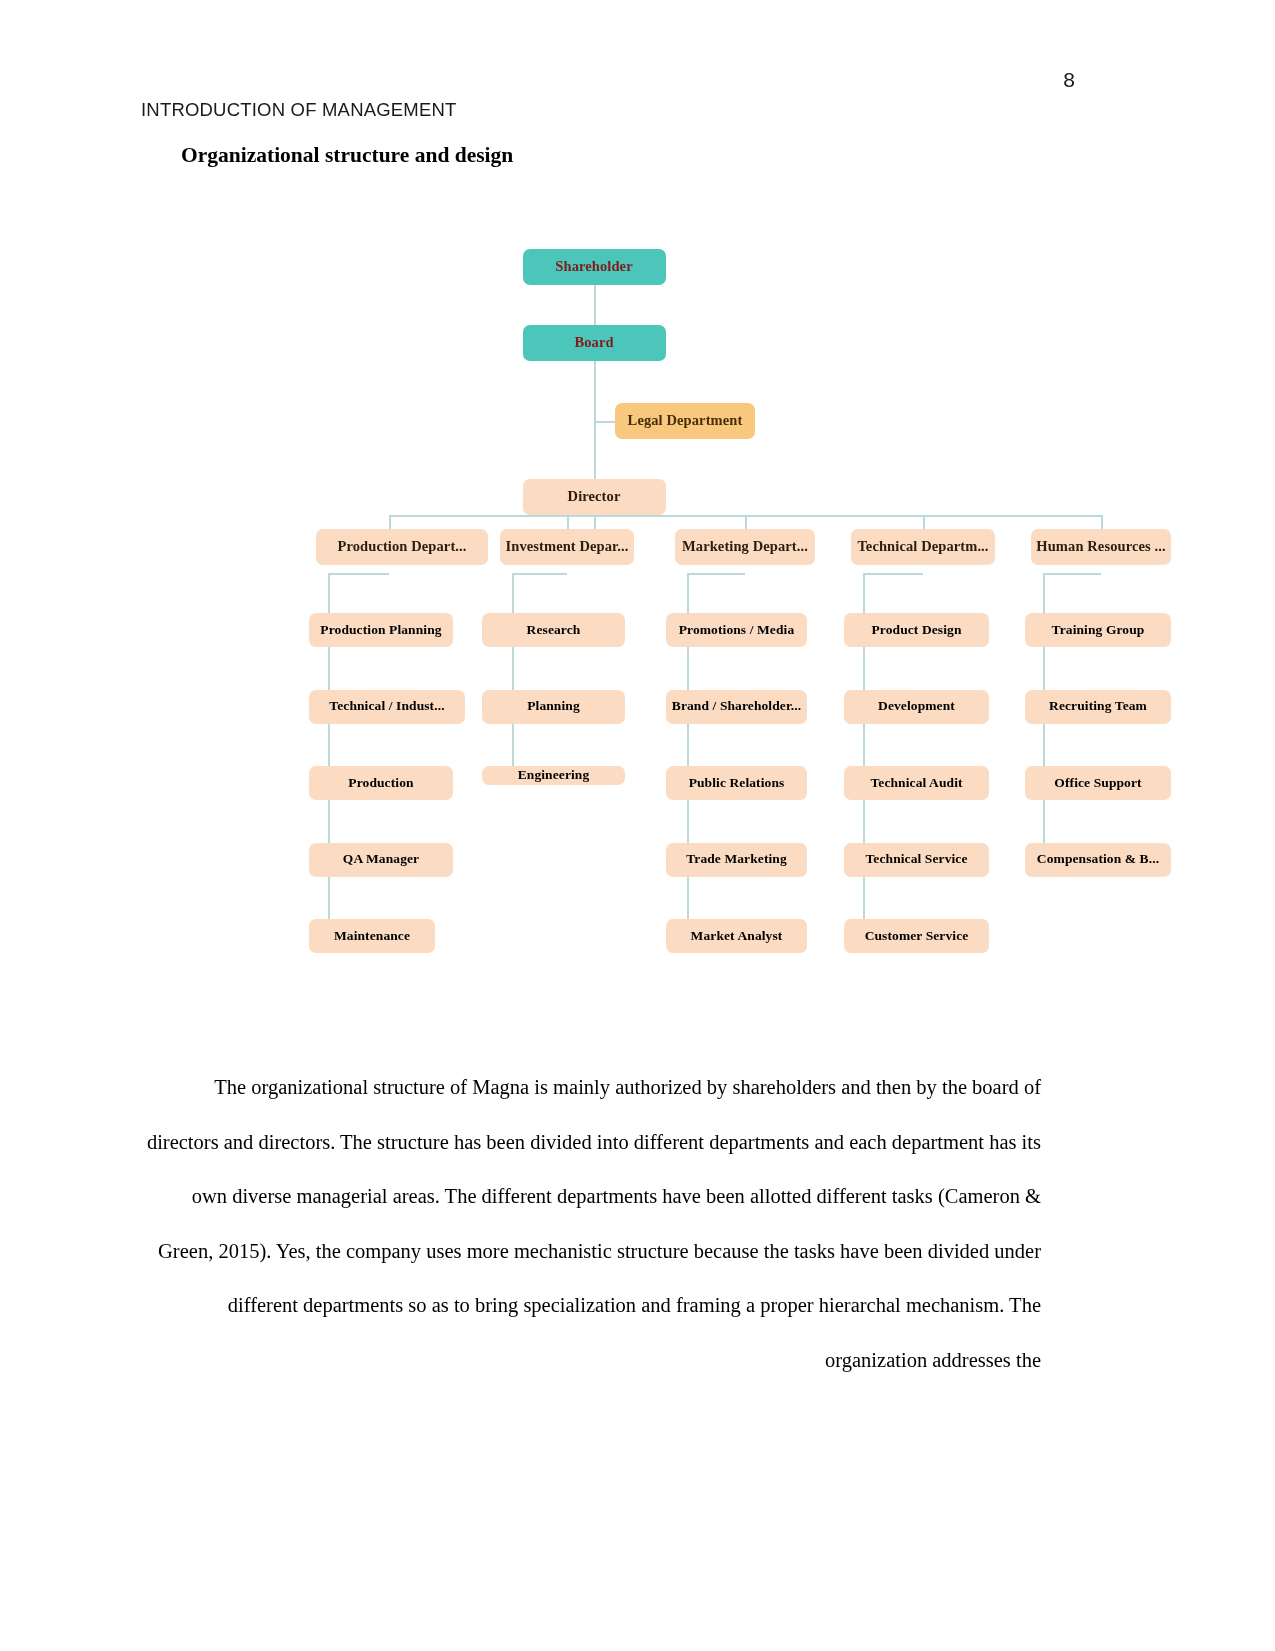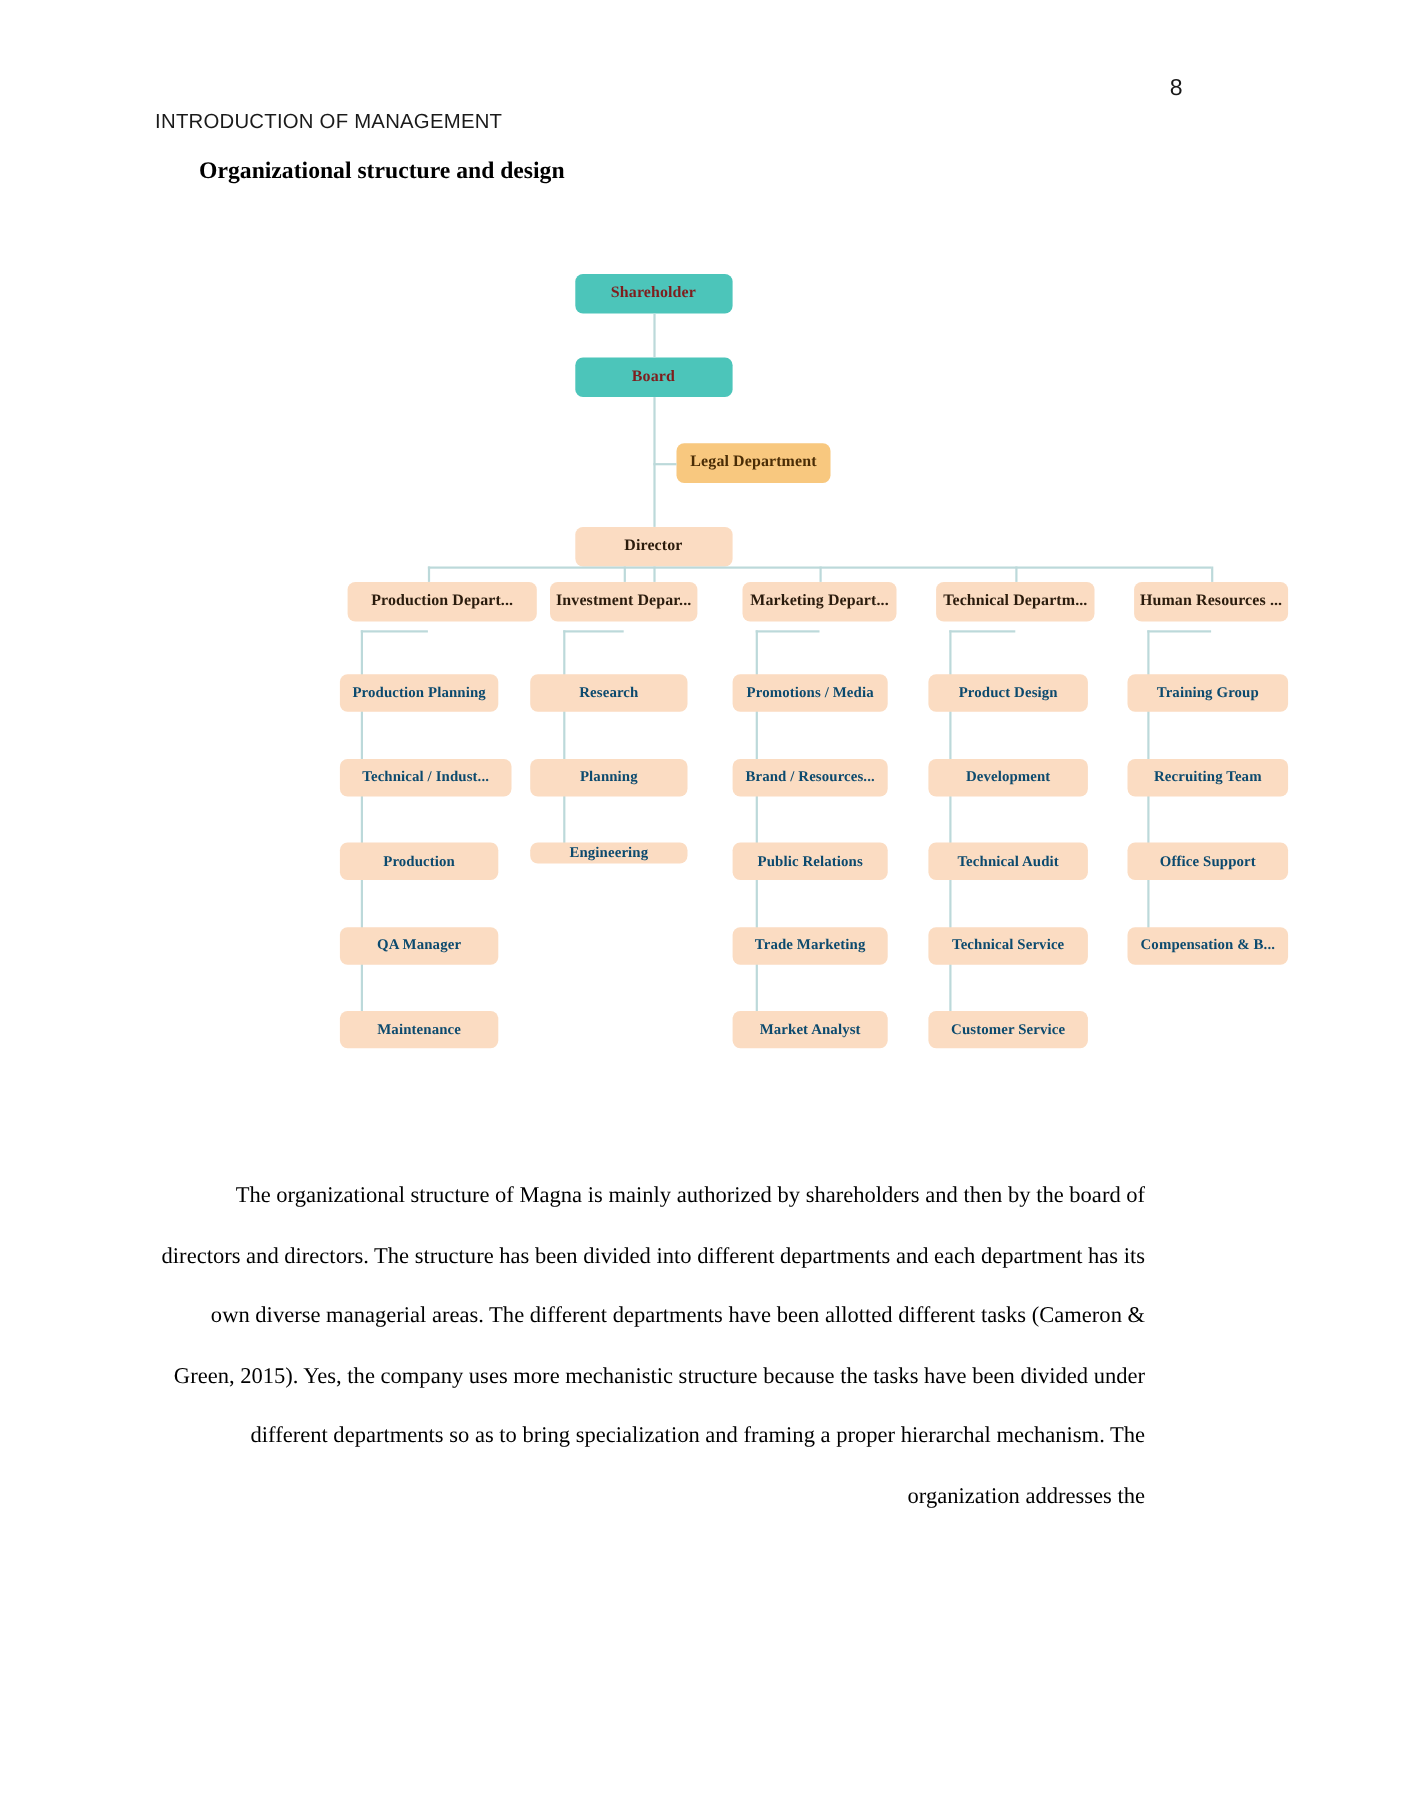--- a/index.html
+++ b/index.html
@@ -92,21 +92,21 @@
     color: #4a2d06;
     font-size: 14.5px;
   }
   .node.peach {
     background: #fbdcc2;
     color: #2b1c0d;
     font-size: 14.5px;
   }
   .node.peach-sm {
     background: #fbdcc2;
-    color: #0c4a6e;
+    color: #000000;
     font-size: 13.5px;
   }
 
   
   .line {
     position: absolute;
     background: #bcd9da;
   }
   .line.v { width: 1.6px; }
   .line.h { height: 1.6px; }
@@ -169,21 +169,21 @@
       </div>
       <div class="line h" style="left:178px;top:558px;width:-19px;"></div>
       <div class="node peach-sm" style="left:159px;top:541px;width:144px;height:34px;">
         <span>Production</span>
       </div>
       <div class="line h" style="left:178px;top:634.5px;width:-19px;"></div>
       <div class="node peach-sm" style="left:159px;top:617.5px;width:144px;height:34px;">
         <span>QA Manager</span>
       </div>
       <div class="line h" style="left:178px;top:711px;width:-19px;"></div>
-      <div class="node peach-sm" style="left:159px;top:694px;width:144px;height:34px;">
+      <div class="node peach-sm" style="left:159px;top:694px;width:126px;height:34px;">
         <span>Maintenance</span>
       </div>
       <div class="line v" style="left:417px;top:290px;height:14px;"></div>
       <div class="node peach" style="left:350px;top:304px;width:134px;height:36px;">
         <span>Investment Depar...</span>
       </div>
       <div class="line h" style="left:362px;top:348px;width:55px;"></div>
       <div class="line v" style="left:362px;top:348px;height:210px;"></div>
       <div class="line h" style="left:362px;top:405px;width:-30px;"></div>
       <div class="node peach-sm" style="left:332px;top:388px;width:143px;height:34px;">
@@ -202,21 +202,21 @@
         <span>Marketing Depart...</span>
       </div>
       <div class="line h" style="left:537px;top:348px;width:58px;"></div>
       <div class="line v" style="left:537px;top:348px;height:363px;"></div>
       <div class="line h" style="left:537px;top:405px;width:-21px;"></div>
       <div class="node peach-sm" style="left:516px;top:388px;width:141px;height:34px;">
         <span>Promotions / Media</span>
       </div>
       <div class="line h" style="left:537px;top:481.5px;width:-21px;"></div>
       <div class="node peach-sm" style="left:516px;top:464.5px;width:141px;height:34px;">
-        <span>Brand / Resources...</span>
+        <span>Brand / Shareholder...</span>
       </div>
       <div class="line h" style="left:537px;top:558px;width:-21px;"></div>
       <div class="node peach-sm" style="left:516px;top:541px;width:141px;height:34px;">
         <span>Public Relations</span>
       </div>
       <div class="line h" style="left:537px;top:634.5px;width:-21px;"></div>
       <div class="node peach-sm" style="left:516px;top:617.5px;width:141px;height:34px;">
         <span>Trade Marketing</span>
       </div>
       <div class="line h" style="left:537px;top:711px;width:-21px;"></div>

